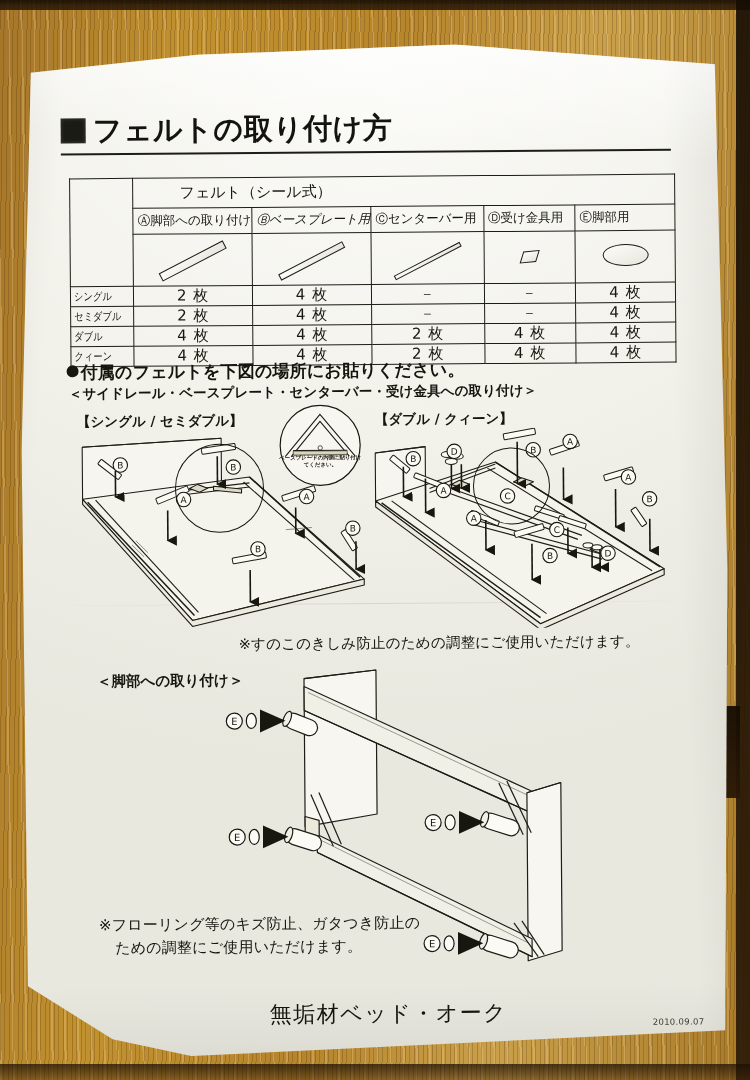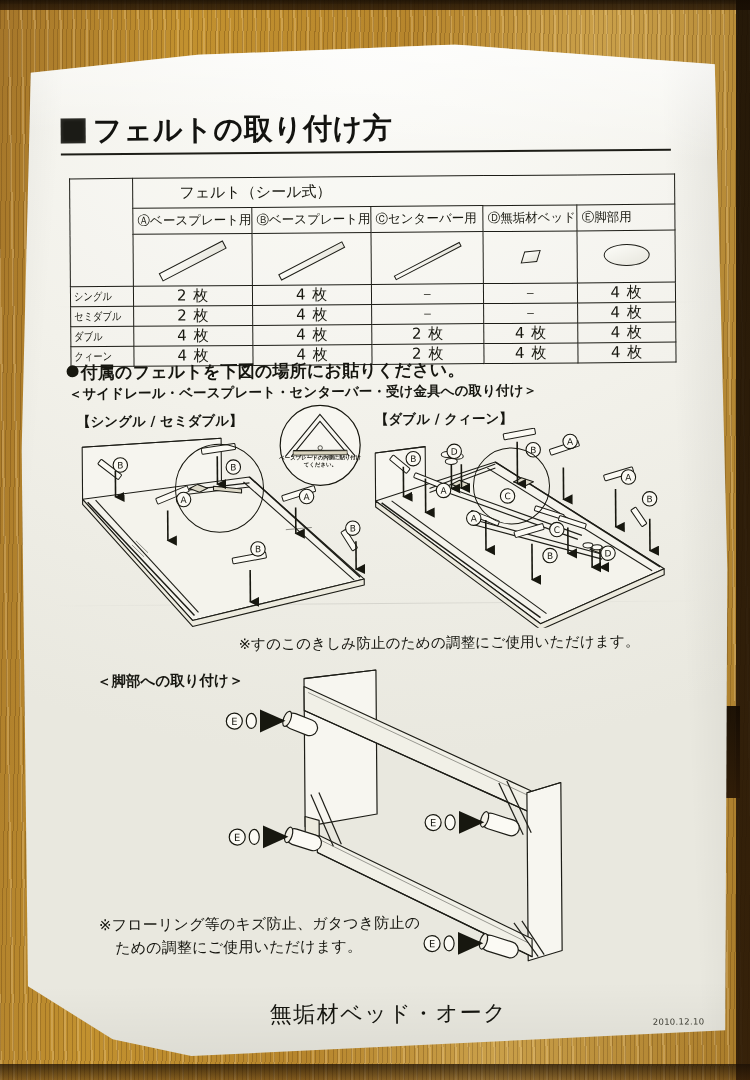--- a/index.html
+++ b/index.html
@@ -117,21 +117,21 @@
   .icon-cell { height: 52px; text-align: center; vertical-align: middle; }
   .corner-cell { width: 64px; }
   .row-label {
     width: 64px; height: 17px; font-size: 11px;
     padding-left: 3px;
     transform-origin: left center;
     white-space: nowrap;
   }
   .row-label span { display: inline-block; transform: scaleX(.84); transform-origin: left center; }
   .qty { height: 17px; text-align: center; font-size: 15px; letter-spacing: 1px; }
-  .colA { width: 118px; } .colB { width: 97px; }
+  .colA { width: 118px; } .colB { width: 97px; font-style: italic; }
   .colC { width: 114px; } .colD { width: 94px; } .colE { width: 110px; margin-top: 39px; }
 
   
   .strip {
     display: inline-block;
     border: 1.3px solid #1d1d17;
     background: linear-gradient(160deg,#fdfdf9,#e6e5dc);
     transform: rotate(-27deg);
   }
   .strip.w1 { width: 72px; height: 9px; }
@@ -237,24 +237,24 @@
     </div>
     <div id="title-rule"></div>
 
     <table id="felt-table">
       <tbody>
           <tr>
         <td class="corner-cell" rowspan="3"></td>
         <td class="hdr-span jp" colspan="5">フェルト（シール式）</td>
       </tr>
       <tr>
-        <td class="hdr-cell colA jp">Ⓐベースプレート用</td>
+        <td class="hdr-cell colA jp">Ⓐ脚部への取り付け</td>
         <td class="hdr-cell colB jp">Ⓑベースプレート用</td>
         <td class="hdr-cell colC jp">Ⓒセンターバー用</td>
-        <td class="hdr-cell colD jp">Ⓓ無垢材ベッド</td>
+        <td class="hdr-cell colD jp">Ⓓ受け金具用</td>
         <td class="hdr-cell colE jp">Ⓔ脚部用</td>
       </tr>
       <tr>
         <td class="icon-cell"><span class="strip w1"></span></td>
         <td class="icon-cell"><span class="strip w2"></span></td>
         <td class="icon-cell"><span class="strip w3"></span></td>
         <td class="icon-cell"><span class="diamond"></span></td>
         <td class="icon-cell"><span class="oval"></span></td>
       </tr>
 
@@ -647,16 +647,16 @@
         </g>
       </svg>
     </div>
 
     <div id="note-2" class="jp">
       <span>※フローリング等のキズ防止、ガタつき防止の</span>
       <span class="l2">ための調整にご使用いただけます。</span>
     </div>
 
     <div id="footer-title" class="jp">無垢材ベッド・オーク</div>
-    <div id="footer-date">2010.12.10</div>
+    <div id="footer-date">2010.09.07</div>
 
   </div>
 </div>
 
 </body></html>

